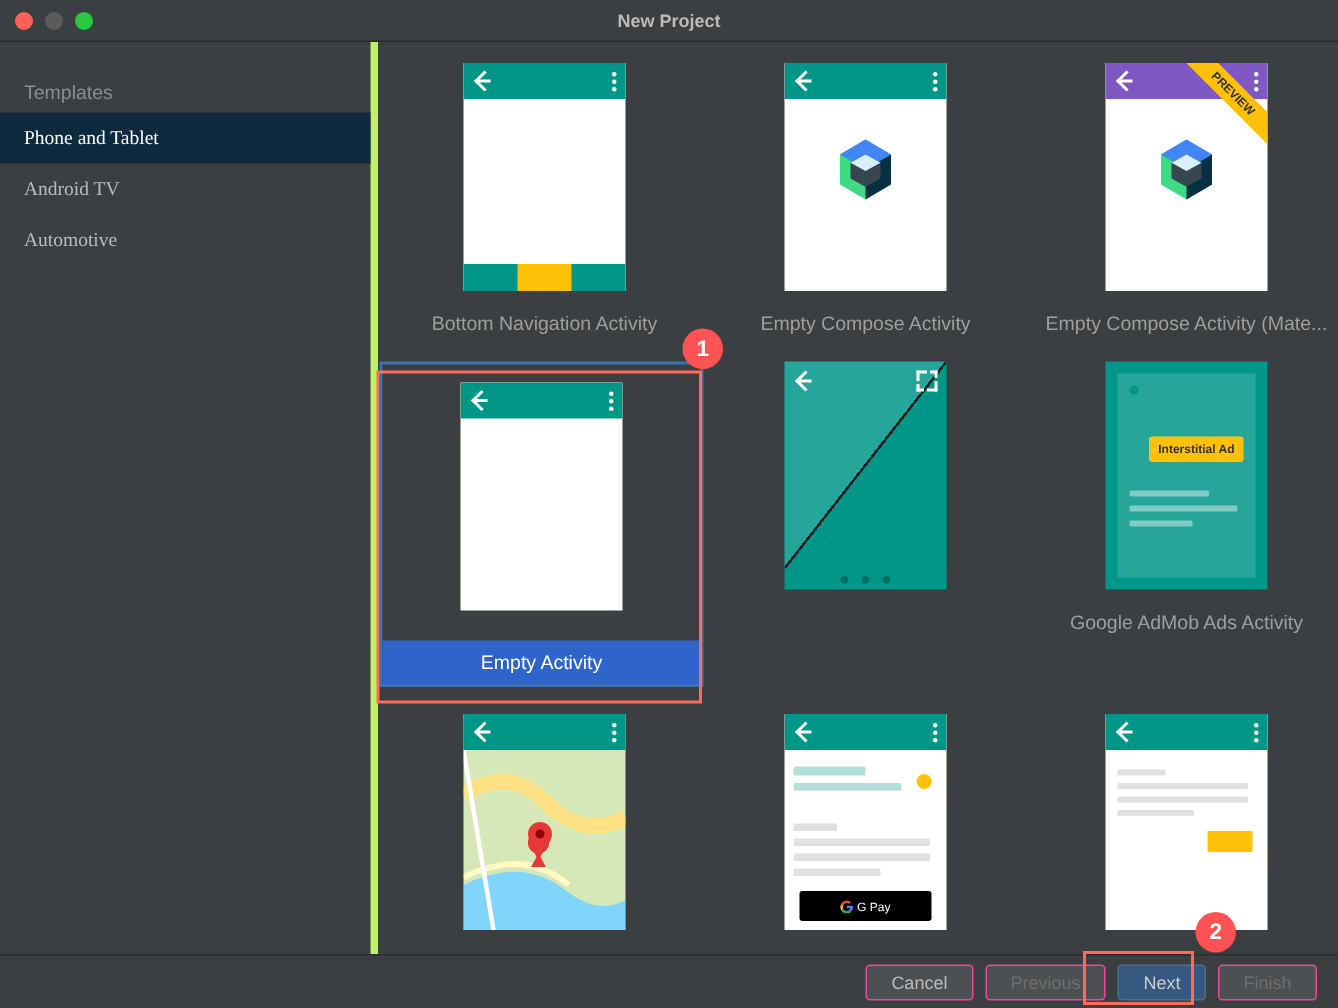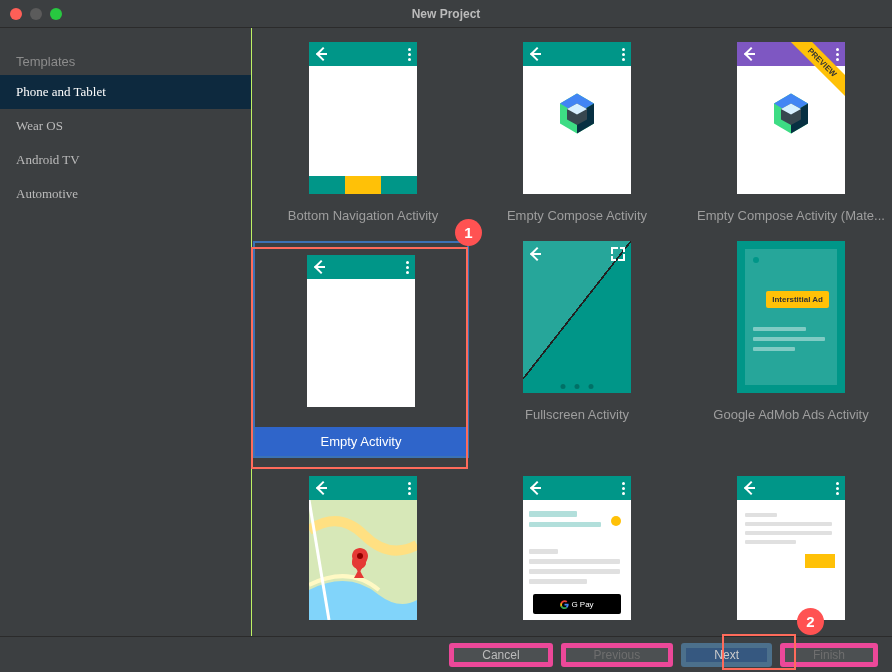--- a/index.html
+++ b/index.html
@@ -34,21 +34,21 @@
       font-weight: 600;
       color: #BBBBBB;
     }
     .main {
       display: flex;
       height: 608px;
     }
     .sidebar {
       width: 252px;
       background: #3C3F41;
-      border-right: 1px solid #bef264;
+      border-right: 5px solid #bef264;
       padding-top: 20px;
     }
     .sidebar-heading {
       color: #8C8C8C;
       font-size: 13px;
       padding: 6px 16px;
     }
     .sidebar-item {
       font-size: 13px;
       padding: 9px 16px;
@@ -172,23 +172,23 @@
       background: #3C3F41;
       display: flex;
       justify-content: flex-end;
       align-items: center;
       padding-right: 14px;
       gap: 8px;
       border-top: 1px solid #2B2B2B;
     }
     .btn {
       height: 24px;
-      padding: 0 28px;
+      padding: 0 16px;
       font-size: 12px;
-      border: 5px solid #ec4899;
+      border: 1px solid #ec4899;
       background: #4C5052;
       color: #BBBBBB;
       border-radius: 3px;
       cursor: pointer;
       display: flex;
       align-items: center;
     }
     .btn.disabled {
       color: #6E6E6E;
       cursor: default;
@@ -270,21 +270,20 @@
     <div class="tl yel"></div>
     <div class="tl grn"></div>
   </div>
   <div class="title">New Project</div>
 </div>
 
 <div class="main">
   <div class="sidebar">
     <div class="sidebar-heading">Templates</div>
     <div class="sidebar-item selected">Phone and Tablet</div>
-    <div class="sidebar-item">Wear OS</div>
     <div class="sidebar-item">Android TV</div>
     <div class="sidebar-item">Automotive</div>
   </div>
 
   <div class="content">
     <div class="grid">
 
       <div class="tpl">
         <div class="thumb">
           <div class="bar">
@@ -374,21 +373,20 @@
                 <span class="c2"></span>
                 <span class="c3"></span>
               </div>
           </div>
           <div class="pager">
               <span></span>
               <span></span>
               <span></span>
             </div>
         </div>
-        <div class="tpl-label">Fullscreen Activity</div>
       </div>
 
       <div class="tpl">
         <div class="thumb admob-thumb">
           <div class="card">
             <div class="dot"></div>
             <div class="chip">Interstitial Ad</div>
             <div style="position:absolute; left:8px; right:8px; top:72px;">
               <div class="line" style="width:70%;"></div>
               <div class="line" style="width:95%;"></div>

